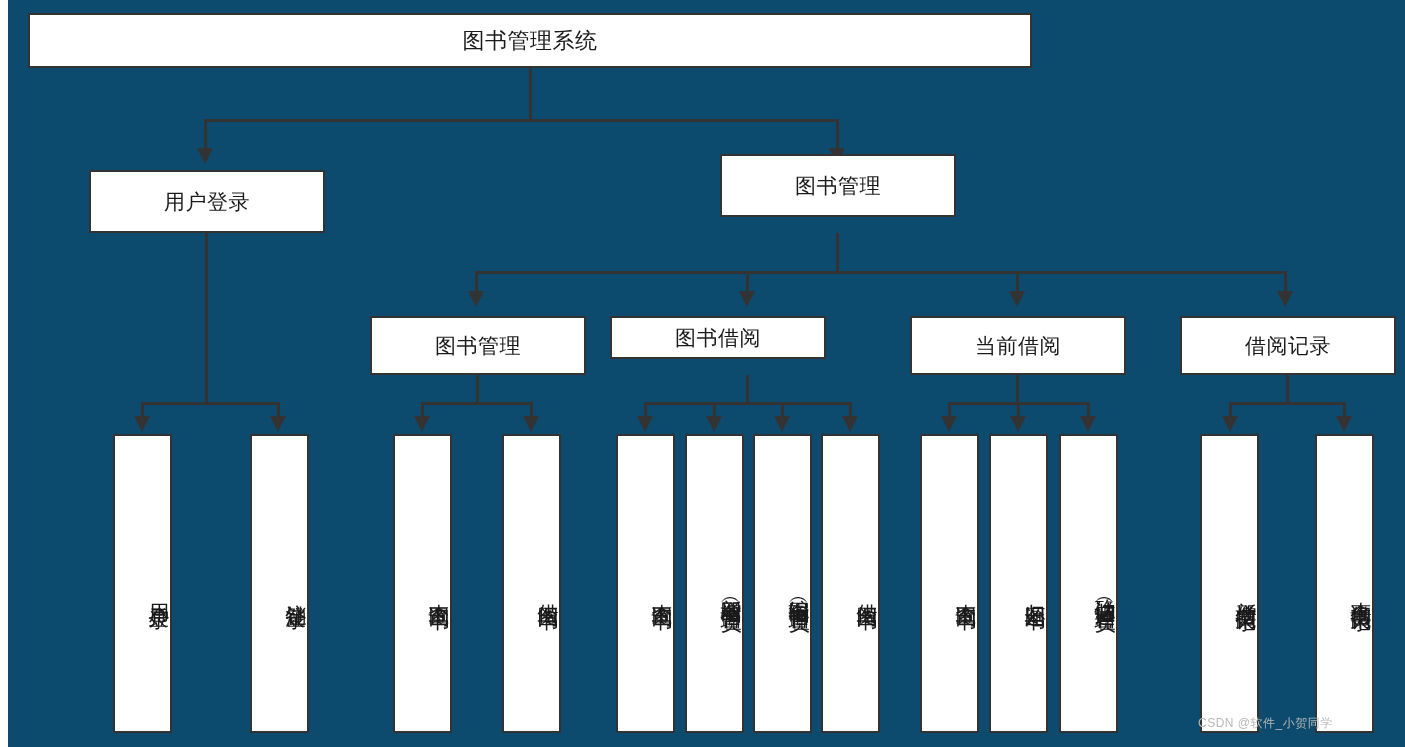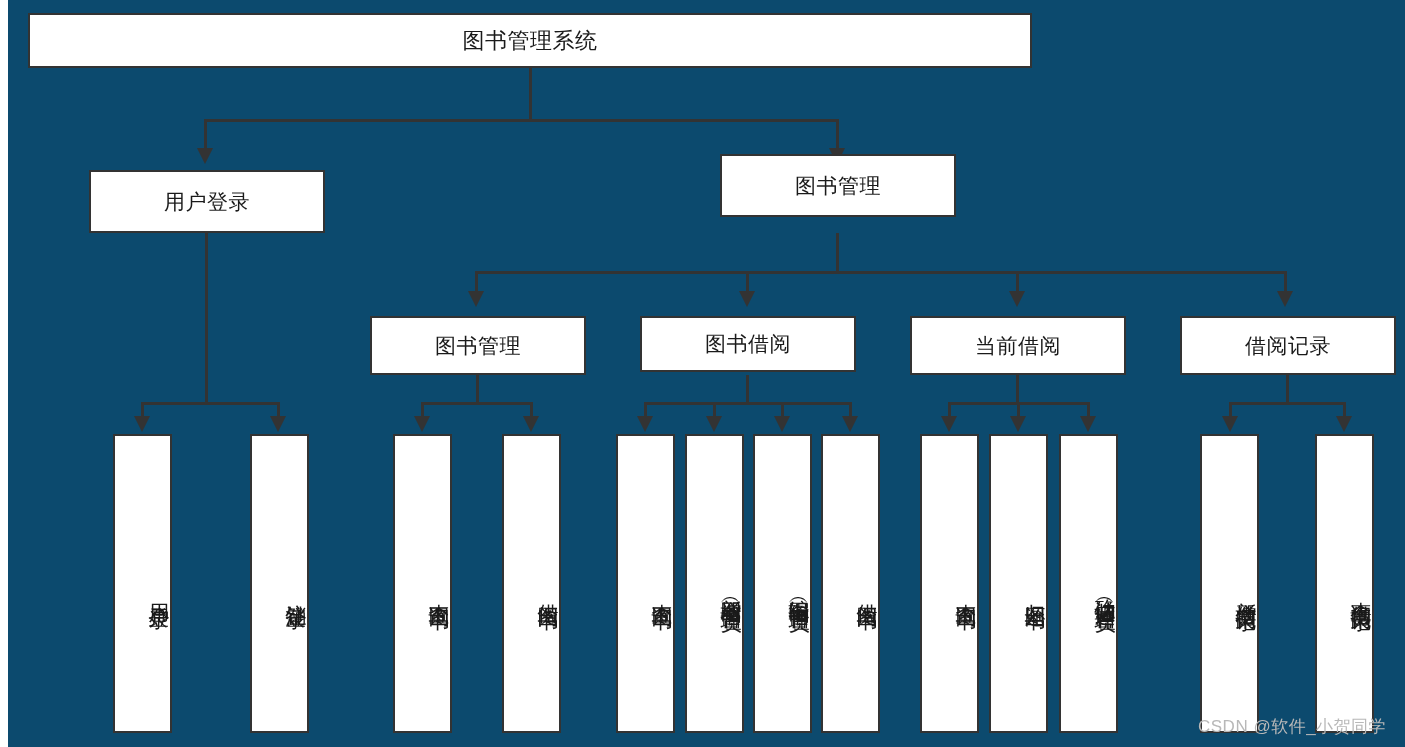--- a/index.html
+++ b/index.html
@@ -62,21 +62,21 @@
   .arrow {
     position: absolute;
     width: 0;
     height: 0;
     border-left: 8px solid transparent;
     border-right: 8px solid transparent;
     border-top: 16px solid #333333;
   }
   #watermark {
     position: absolute;
-    font-size: 17px;
+    font-size: 12px;
     color: #b8b8b8;
     white-space: nowrap;
     letter-spacing: 0.5px;
   }
 </style>
 </head>
 <body>
 
 <div id="canvas">
 
@@ -117,21 +117,21 @@
   <div class="edge v" style="left:738px; top:271px; width:3px; height:22px;"></div>
   <div class="arrow" style="left:731px; top:291px;"></div>
   <div class="edge v" style="left:1008px; top:271px; width:3px; height:22px;"></div>
   <div class="arrow" style="left:1001px; top:291px;"></div>
   <div class="edge v" style="left:1276px; top:271px; width:3px; height:22px;"></div>
   <div class="arrow" style="left:1269px; top:291px;"></div>
 
   <div class="node horiz" style="left:362px; top:316px; width:216px; height:59px;">
     <span class="label">图书管理</span>
   </div>
-  <div class="node horiz" style="left:632px; top:316px; width:216px; height:56px;text-align:right;">
+  <div class="node horiz" style="left:602px; top:316px; width:216px; height:43px;text-align:right;">
     <span class="label">图书借阅</span>
   </div>
   <div class="node horiz" style="left:1172px; top:316px; width:216px; height:59px;">
     <span class="label">借阅记录</span>
   </div>
   <div class="node horiz" style="left:902px; top:316px; width:216px; height:59px;">
     <span class="label">当前借阅</span>
   </div>
 
   <div class="edge v" style="left:468px; top:375px; width:3px; height:30px;"></div>

